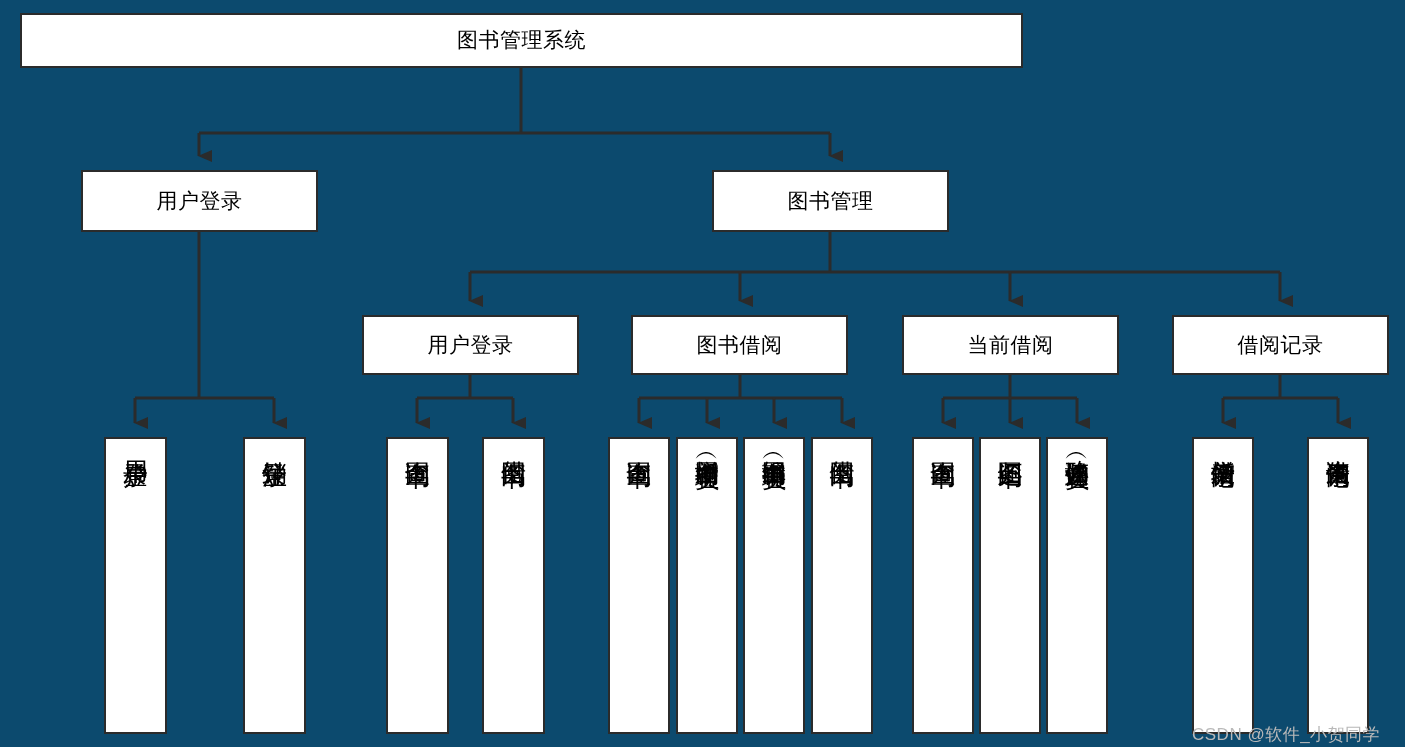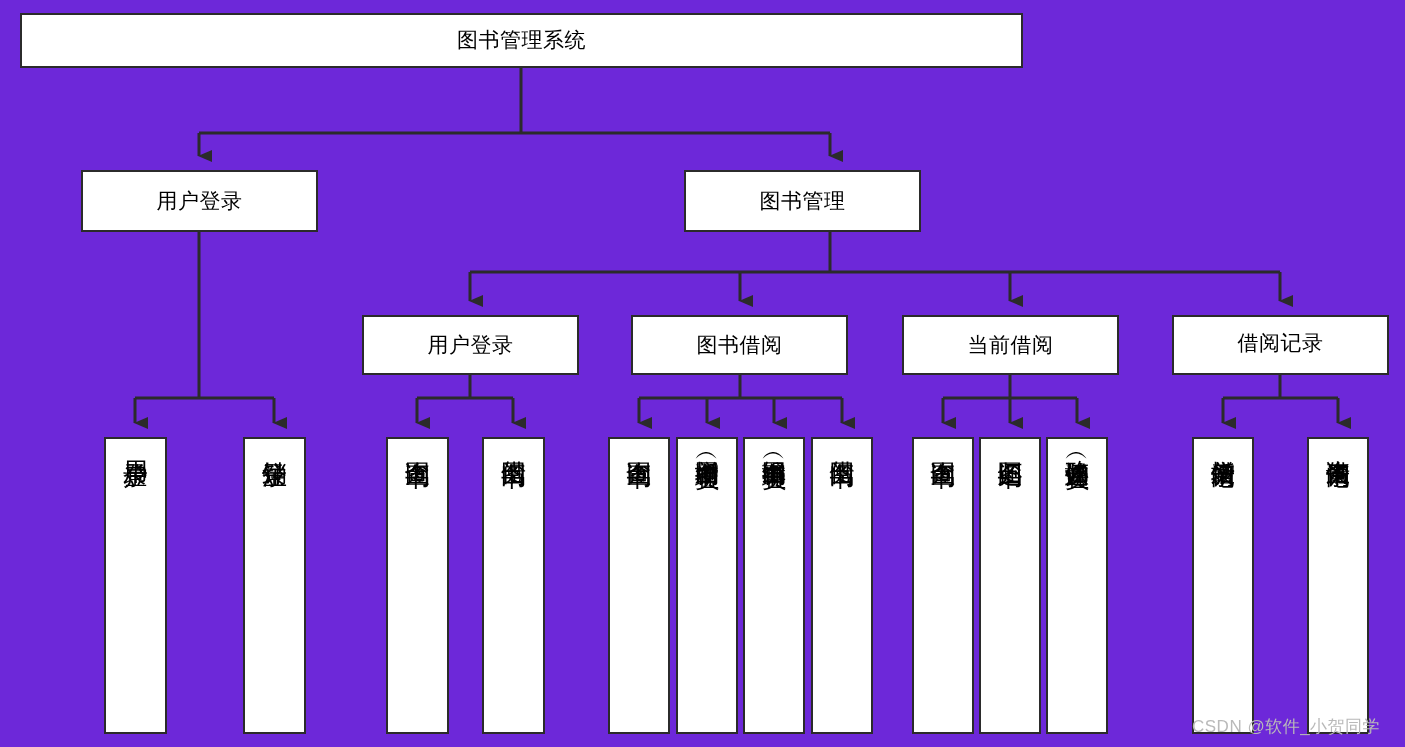--- a/index.html
+++ b/index.html
@@ -7,21 +7,21 @@
     padding: 0;
     background: #ffffff;
   }
   body {
     font-family: "Liberation Sans", "DejaVu Sans", sans-serif;
   }
   #canvas {
     position: relative;
     width: 1405px;
     height: 747px;
-    background: #6d28d9;
+    background: #0c4a6e;
     overflow: hidden;
   }
   #wires {
     position: absolute;
     left: 0;
     top: 0;
     width: 1405px;
     height: 747px;
   }
   .node {
@@ -62,20 +62,21 @@
   }
   .node.vert.compact .label {
     font-size: 24px;
   }
   .watermark {
     position: absolute;
     font-size: 17px;
     color: #b9b9b9;
     white-space: nowrap;
     letter-spacing: 0.5px;
+    margin-top: 8px;
   }
 </style>
 </head>
 <body>
 
 <div id="canvas">
 
   <svg id="wires" viewBox="0 0 1405 747" xmlns="http://www.w3.org/2000/svg">
     <defs>
       <marker id="arrow" viewBox="0 0 12 14" refX="6" refY="13" markerWidth="12" markerHeight="14" orient="auto-start-reverse" markerUnits="userSpaceOnUse">
@@ -126,34 +127,34 @@
     </g>
   </svg>
 
   <div class="node root horiz" style="left:20px; top:13px; width:1003px; height:55px;">
     <span class="label">图书管理系统</span>
   </div>
 
   <div class="node horiz" style="left:81px; top:170px; width:237px; height:62px;">
     <span class="label">用户登录</span>
   </div>
-  <div class="node horiz" style="left:684px; top:170px; width:237px; height:62px;">
+  <div class="node horiz" style="left:712px; top:170px; width:237px; height:62px;">
     <span class="label">图书管理</span>
   </div>
 
   <div class="node horiz" style="left:362px; top:315px; width:217px; height:60px;">
     <span class="label">用户登录</span>
   </div>
   <div class="node horiz" style="left:902px; top:315px; width:217px; height:60px;">
     <span class="label">当前借阅</span>
   </div>
   <div class="node horiz" style="left:631px; top:315px; width:217px; height:60px;">
     <span class="label">图书借阅</span>
   </div>
-  <div class="node horiz" style="left:1172px; top:315px; width:217px; height:60px;font-family:Liberation Mono, monospace;">
+  <div class="node horiz" style="left:1172px; top:315px; width:217px; height:60px;">
     <span class="label">借阅记录</span>
   </div>
 
   <div class="node vert" style="left:104px; top:437px; width:63px; height:297px;">
     <span class="label">用户登录</span>
   </div>
   <div class="node vert" style="left:243px; top:437px; width:63px; height:297px;">
     <span class="label">注销登录</span>
   </div>
 

